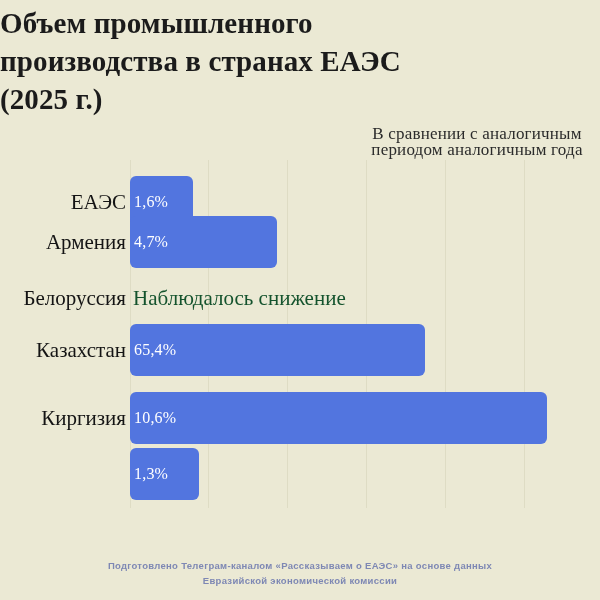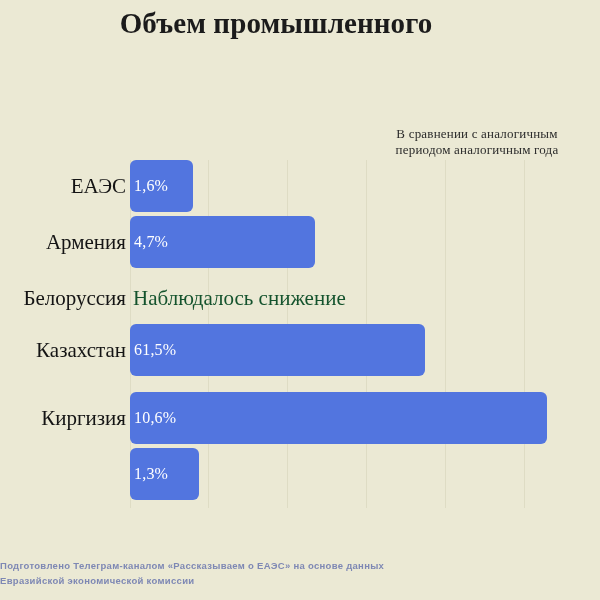--- a/index.html
+++ b/index.html
@@ -21,41 +21,41 @@
     width: 600px;
     height: 600px;
   }
 
   
   .title-block {
     position: absolute;
     top: 4px;
     left: 0;
     width: 552px;
-    text-align: center;
+    text-align: left;
   }
   .title-line {
     font-family: "Liberation Serif", "DejaVu Serif", serif;
     font-weight: bold;
     font-size: 29px;
     line-height: 38px;
     color: #1b1b1b;
     letter-spacing: 0.1px;
     white-space: nowrap;
   }
 
   
   .subtitle-note {
     position: absolute;
     top: 126px;
     right: 8px;
     width: 230px;
     text-align: center;
     font-family: "Liberation Serif", "DejaVu Serif", serif;
-    font-size: 13px;
+    font-size: 17px;
     line-height: 16px;
     color: #2b2b2b;
     letter-spacing: 0.2px;
   }
 
   
   .plot {
     position: absolute;
     left: 0;
     top: 160px;
@@ -125,78 +125,81 @@
     color: #14532d;
     white-space: nowrap;
   }
 
   
   .footer {
     position: absolute;
     left: 0;
     bottom: 12px;
     width: 600px;
+    text-align: center;
     font-family: "Liberation Sans", "DejaVu Sans", sans-serif;
     font-size: 9.5px;
     font-weight: bold;
     line-height: 15px;
     color: #7e88b4;
     letter-spacing: 0.3px;
   }
 </style>
 </head>
 <body>
 
 <div id="infographic">
 
   <div class="title-block">
     <div class="title-line">Объем промышленного</div>
+    <div class="title-line">производства в странах ЕАЭС</div>
+    <div class="title-line">(2025 г.)</div>
   </div>
 
   <div class="subtitle-note">
     <div>В сравнении с аналогичным</div>
     <div>периодом аналогичным года</div>
   </div>
 
   <div class="plot">
 
     <div class="gridlines">
       <div class="gridline" style="left:130px"></div>
       <div class="gridline" style="left:208px"></div>
       <div class="gridline" style="left:287px"></div>
       <div class="gridline" style="left:366px"></div>
       <div class="gridline" style="left:445px"></div>
       <div class="gridline" style="left:524px"></div>
     </div>
 
     <div class="rows">
 
-      <div class="row" style="top:0px">
+      <div class="row" style="top:16px">
         <div class="row-label">ЕАЭС</div>
         <div class="bar" style="width:63px">
           <span class="bar-value">1,6%</span>
         </div>
       </div>
 
       <div class="row" style="top:56px">
         <div class="row-label">Армения</div>
-        <div class="bar" style="width:185px">
+        <div class="bar" style="width:147px">
           <span class="bar-value">4,7%</span>
         </div>
       </div>
 
       <div class="row" style="top:112px">
         <div class="row-label">Белоруссия</div>
         <div class="decline-note">Наблюдалось снижение</div>
       </div>
 
       <div class="row" style="top:164px">
         <div class="row-label">Казахстан</div>
         <div class="bar" style="width:295px">
-          <span class="bar-value">61,5%</span>
+          <span class="bar-value">65,4%</span>
         </div>
       </div>
 
       <div class="row" style="top:232px">
         <div class="row-label">Киргизия</div>
         <div class="bar" style="width:417px">
           <span class="bar-value">10,6%</span>
         </div>
       </div>
 

